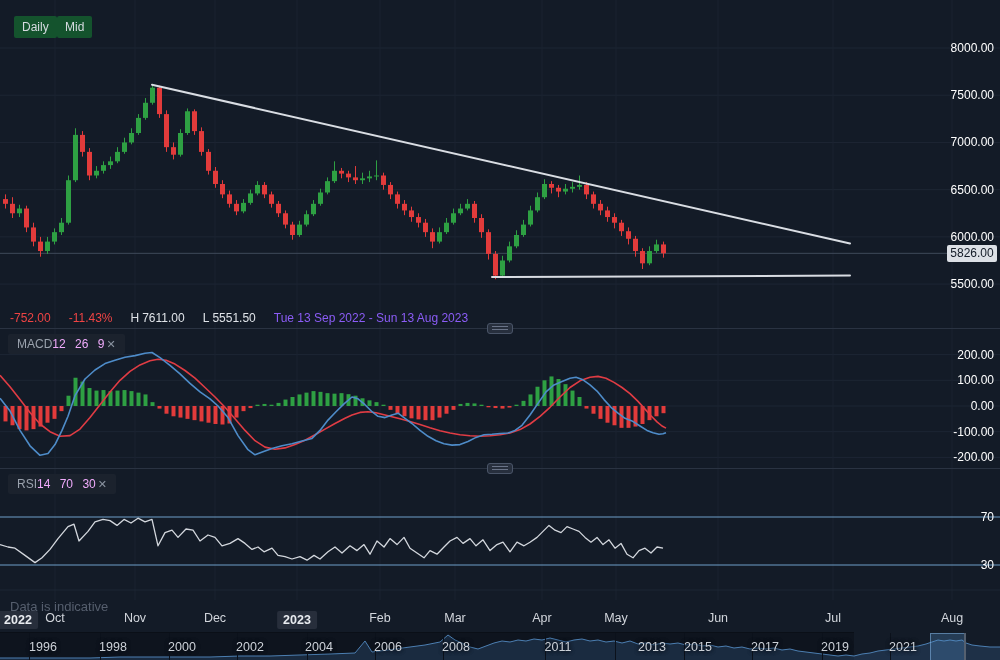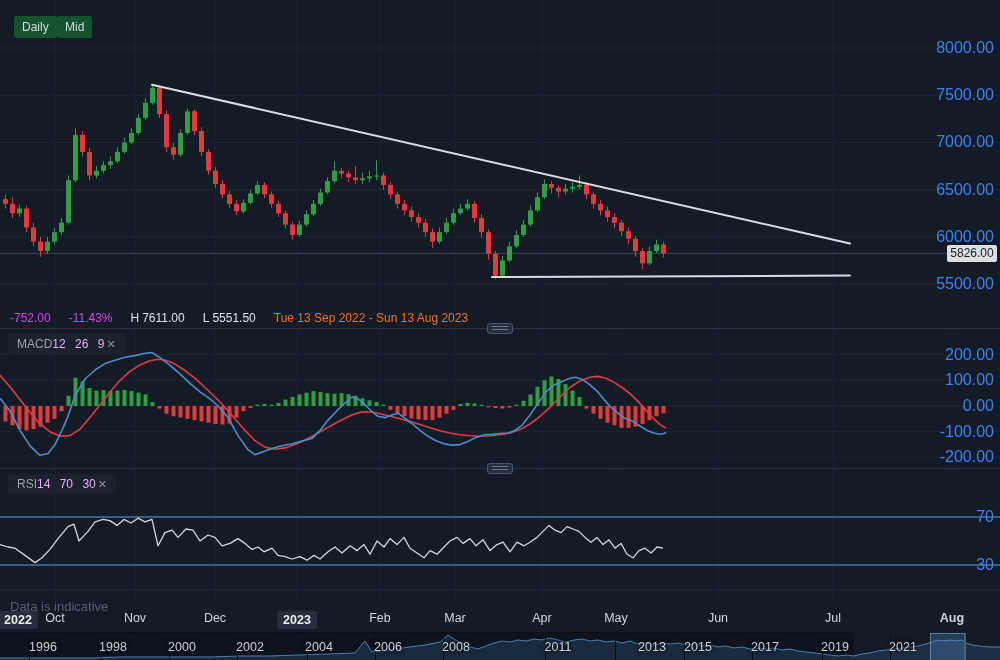--- a/index.html
+++ b/index.html
@@ -2,30 +2,30 @@
 <html><head>
 <meta charset="utf-8">
 <style>
   html,body{margin:0;padding:0;background:#0c121c;}
   #root{position:relative;width:1000px;height:660px;background:#131b27;overflow:hidden;
         font-family:"Liberation Sans",sans-serif;-webkit-font-smoothing:antialiased;}
   .panel-svg{position:absolute;left:0;display:block;}
   .chip{position:absolute;background:#14532d;color:#d6dae0;font-size:12px;line-height:16px;
         padding:3px 8px;border-radius:2px;cursor:pointer;}
   .status-bar{position:absolute;left:10px;top:311px;display:flex;gap:18px;font-size:12px;white-space:nowrap;}
-  .status-bar .neg{color:#d946ef;text-align:right;}
+  .status-bar .neg{color:#ef4444;text-align:right;}
   .status-bar .hl{color:#dfe3e8;}
   .status-bar .hl .k{color:#dfe3e8;margin-right:3px;}
-  .status-bar .range{color:#f97316;}
+  .status-bar .range{color:#8b5cf6;}
   .ind-label{position:absolute;left:8px;display:flex;align-items:center;background:#1b222d;
              padding:3px 9px;border-radius:2px;font-size:12px;z-index:5;}
   .ind-label .nm{color:#9aa2ad;}
   .ind-label .vals{color:#f0abfc;word-spacing:6px;}
   .ind-label .x{color:#8a93a0;font-size:11px;cursor:pointer;margin-left:2px;}
-  .axis-label{position:absolute;right:6px;transform:translateY(-50%);font-size:16px;color:#3b82f6;
+  .axis-label{position:absolute;right:6px;transform:translateY(-50%);font-size:12px;color:#ffffff;
               text-align:right;pointer-events:none;}
   .price-tag{position:absolute;left:947px;width:50px;height:17px;border-radius:2px;background:#dce0e6;
              color:#131b27;font-size:12px;line-height:17px;text-align:center;z-index:6;}
   .divider{position:absolute;left:0;width:1000px;height:1px;background:#2a3342;z-index:4;}
   .handle{position:absolute;left:487px;width:24px;height:9px;background:#272f3d;border:1px solid #4a5568;
           border-radius:3px;z-index:6;cursor:row-resize;}
   .handle i{display:block;margin:2px 4px 0 4px;height:1px;background:#6a7488;}
   .handle i+i{margin-top:2px;}
   .time-axis{position:absolute;left:0;top:598px;width:1000px;height:34px;}
   .time-label{position:absolute;top:13px;transform:translateX(-50%);font-size:12.5px;color:#d2d6dc;
@@ -444,21 +444,21 @@
       <div class="time-label" style="left: 55px;">Oct</div>
       <div class="time-label" style="left: 135px;">Nov</div>
       <div class="time-label" style="left: 215px;">Dec</div>
       <div class="time-label major" style="left: 297px;">2023</div>
       <div class="time-label" style="left: 380px;">Feb</div>
       <div class="time-label" style="left: 455px;">Mar</div>
       <div class="time-label" style="left: 542px;">Apr</div>
       <div class="time-label" style="left: 616px;">May</div>
       <div class="time-label" style="left: 718px;">Jun</div>
       <div class="time-label" style="left: 833px;">Jul</div>
-      <div class="time-label" style="left: 952px; font-weight: bold;">Aug</div>
+      <div class="time-label" style="left: 952px;">Aug</div>
     </div>
 
   <div class="minimap" id="minimap">
     <svg id="mini-svg" width="1000" height="28" style="position:absolute;top:0;left:0">
         <path d="M0,28 L0,25 L30,25 L60,25 L90,25 L120,24 L150,24 L180,24 L210,24 L240,23 L270,23 L300,22 L330,21 L355,20 L365,8 L372,19 L380,18 L395,16 L410,14 L425,12 L440,9 L448,2 L455,7 L462,10 L470,14 L478,16 L486,13 L494,10 L502,8 L510,9 L518,7 L526,8 L534,6 L542,7 L550,5 L558,7 L566,9 L574,7 L582,6 L590,8 L598,7 L606,9 L614,8 L622,10 L630,8 L638,11 L646,10 L654,12 L662,10 L670,11 L678,10 L686,12 L694,11 L702,13 L710,12 L718,14 L726,13 L734,15 L742,14 L750,16 L758,15 L766,16 L774,15 L782,17 L790,16 L798,18 L806,19 L814,20 L822,21 L830,22 L838,23 L846,22 L854,23 L862,21 L870,20 L878,18 L886,17 L894,16 L902,15 L910,14 L918,13 L926,11 L932,9 L938,7 L944,8 L950,7 L956,8 L962,7 L966,10 L972,12 L980,13 L990,14 L1000,14 L1000,28 Z" fill="rgba(62,112,168,0.25)" stroke="none"></path>
         <polyline points="0,25 30,25 60,25 90,25 120,24 150,24 180,24 210,24 240,23 270,23 300,22 330,21 355,20 365,8 372,19 380,18 395,16 410,14 425,12 440,9 448,2 455,7 462,10 470,14 478,16 486,13 494,10 502,8 510,9 518,7 526,8 534,6 542,7 550,5 558,7 566,9 574,7 582,6 590,8 598,7 606,9 614,8 622,10 630,8 638,11 646,10 654,12 662,10 670,11 678,10 686,12 694,11 702,13 710,12 718,14 726,13 734,15 742,14 750,16 758,15 766,16 774,15 782,17 790,16 798,18 806,19 814,20 822,21 830,22 838,23 846,22 854,23 862,21 870,20 878,18 886,17 894,16 902,15 910,14 918,13 926,11 932,9 938,7 944,8 950,7 956,8 962,7 966,10 972,12 980,13 990,14 1000,14" fill="none" stroke="#4c7fb2" stroke-width="1"></polyline>
       </svg>
   <div class="mini-sep" style="left: 29px;"></div>
       <div class="mini-sep" style="left: 100px;"></div>
       <div class="mini-sep" style="left: 169px;"></div>

